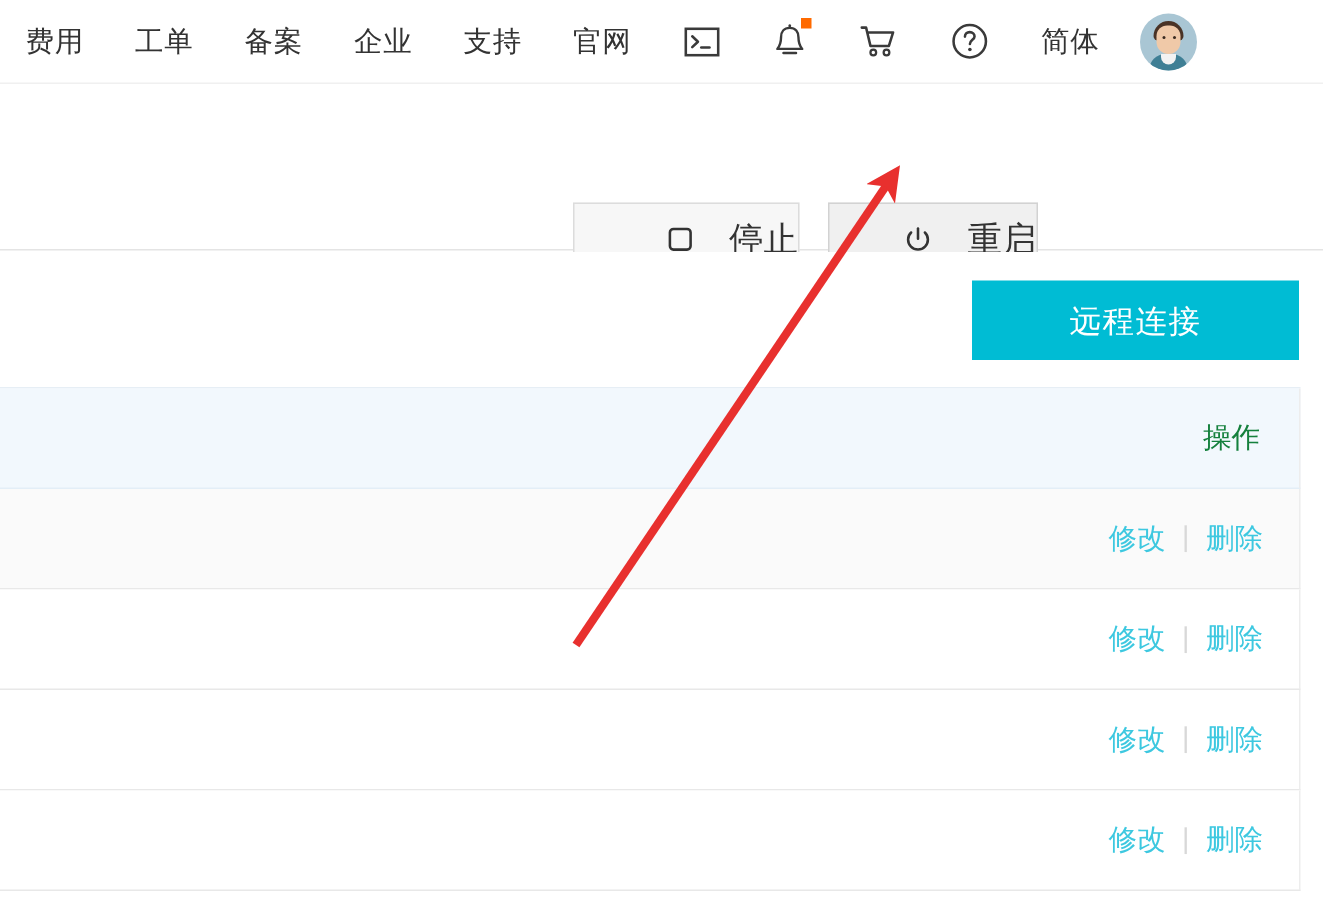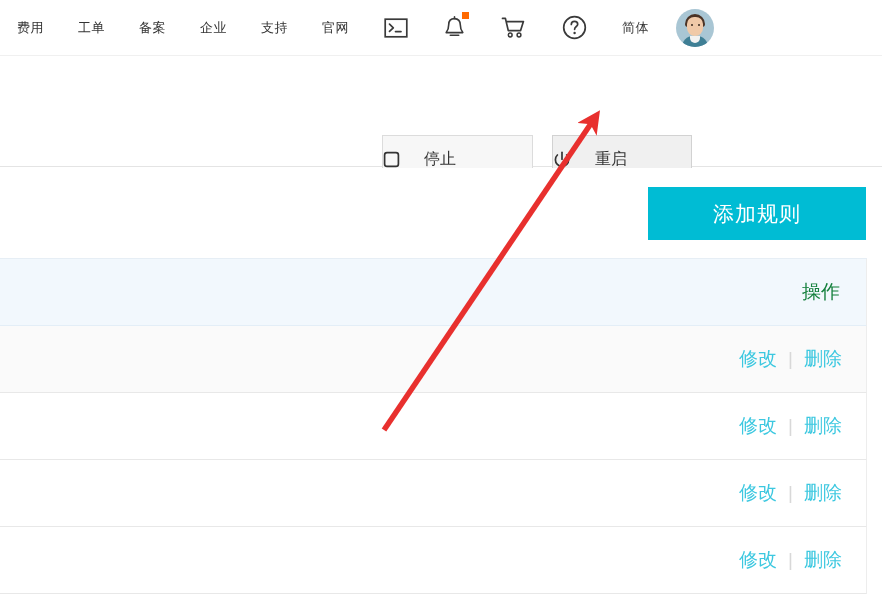--- a/index.html
+++ b/index.html
@@ -27,21 +27,21 @@
     box-sizing: border-box;
     display: flex;
     align-items: center;
   }
   .nav-item {
     height: 56px;
     display: flex;
     align-items: center;
     justify-content: center;
     color: #333333;
-    font-size: 13px;
+    font-size: 19px;
     cursor: pointer;
     user-select: none;
     letter-spacing: 0.5px;
   }
   .nav-text { padding: 0 17px; }
   .nav-icon {
     padding: 0 18px;
     position: relative;
     display: flex;
     align-items: center;
@@ -118,23 +118,23 @@
   }
   .act-btn {
     position: absolute;
     top: 78px;
     height: 49px;
     background: #f7f7f7;
     border: 1px solid #dcdcdc;
     box-sizing: border-box;
     display: flex;
     align-items: center;
-    justify-content: flex-start;
+    justify-content: flex-end;
     gap: 24px;
-    font-size: 16px;
+    font-size: 23px;
     color: #333333;
     cursor: pointer;
     user-select: none;
   }
   .act-btn.hovered {
     background: #f0f0f0;
     border-color: #d2d2d2;
   }
   #btn-stop  { left: 382px; width: 151px; }
   #btn-restart { left: 552px; width: 140px; }
@@ -317,21 +317,21 @@
         <line x1="9" y1="1.3" x2="9" y2="8.2" stroke="#333" stroke-width="1.7" stroke-linecap="round"></line>
       </svg>
     </span>
     <span>重启</span>
   </div>
 
 </div>
 
 <div id="rule-bar">
   <div id="btn-add-rule">
-    <span>添加规则</span>
+    <span>远程连接</span>
   </div>
 </div>
 
 <div id="rule-table">
 
   <div class="trow header">
     <span class="th-label">操作</span>
   </div>
 
   <div class="trow shaded">

